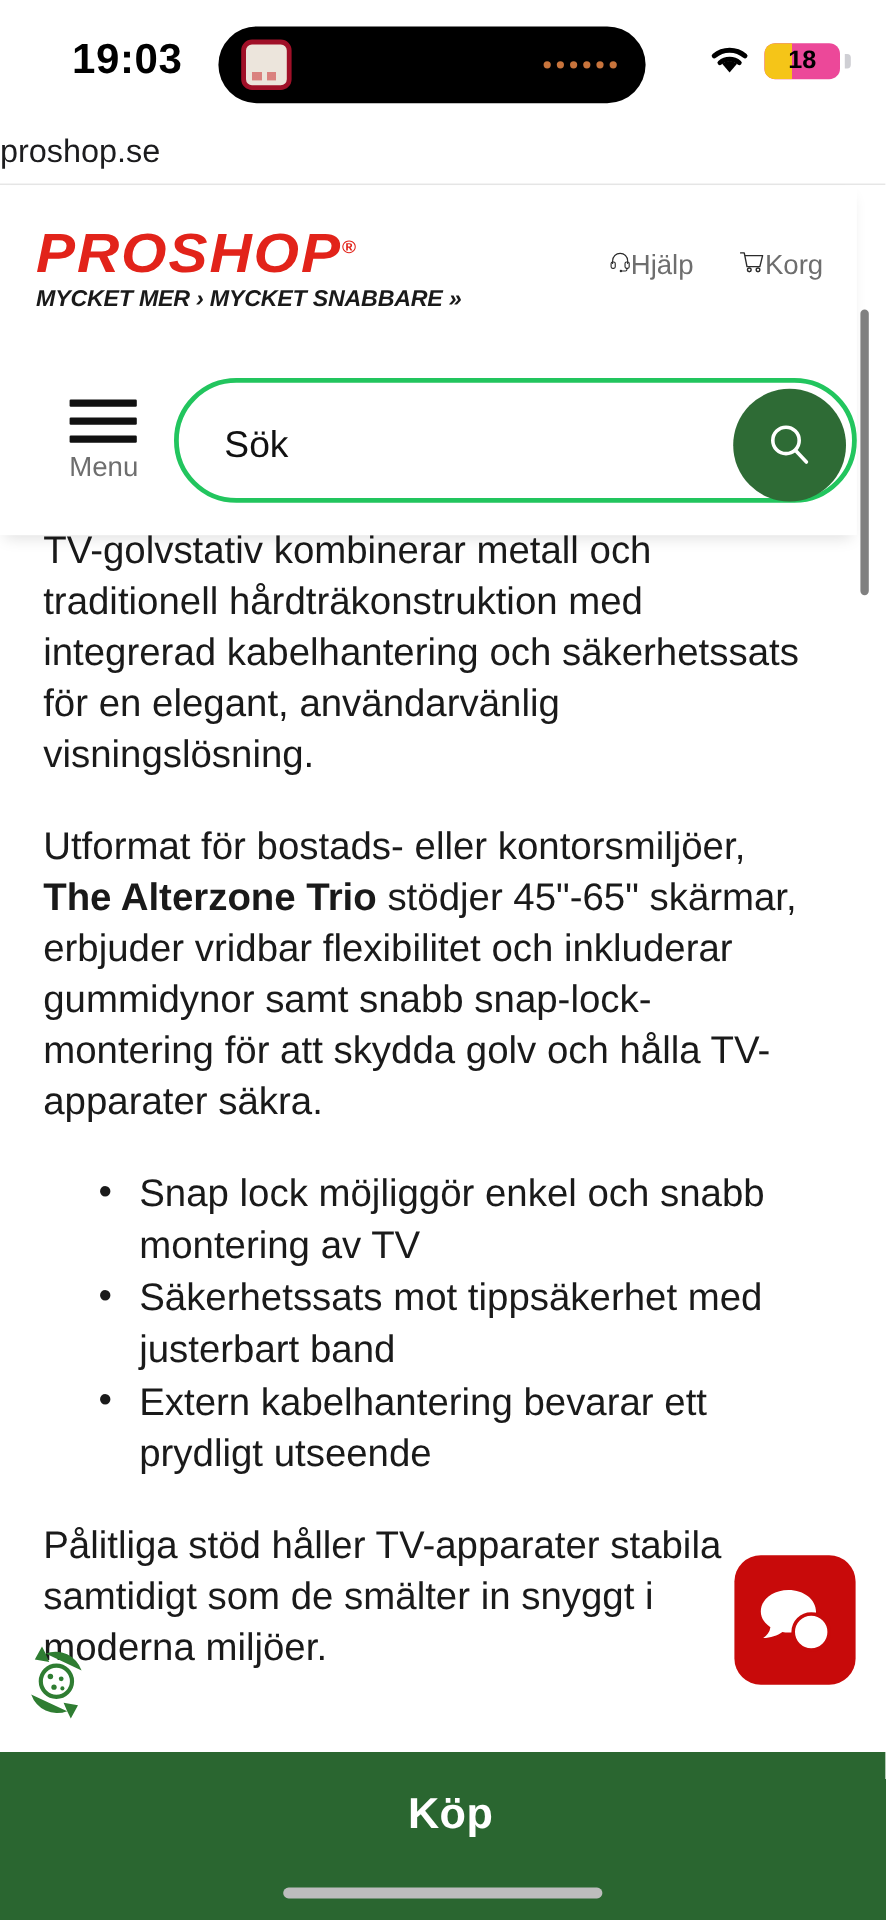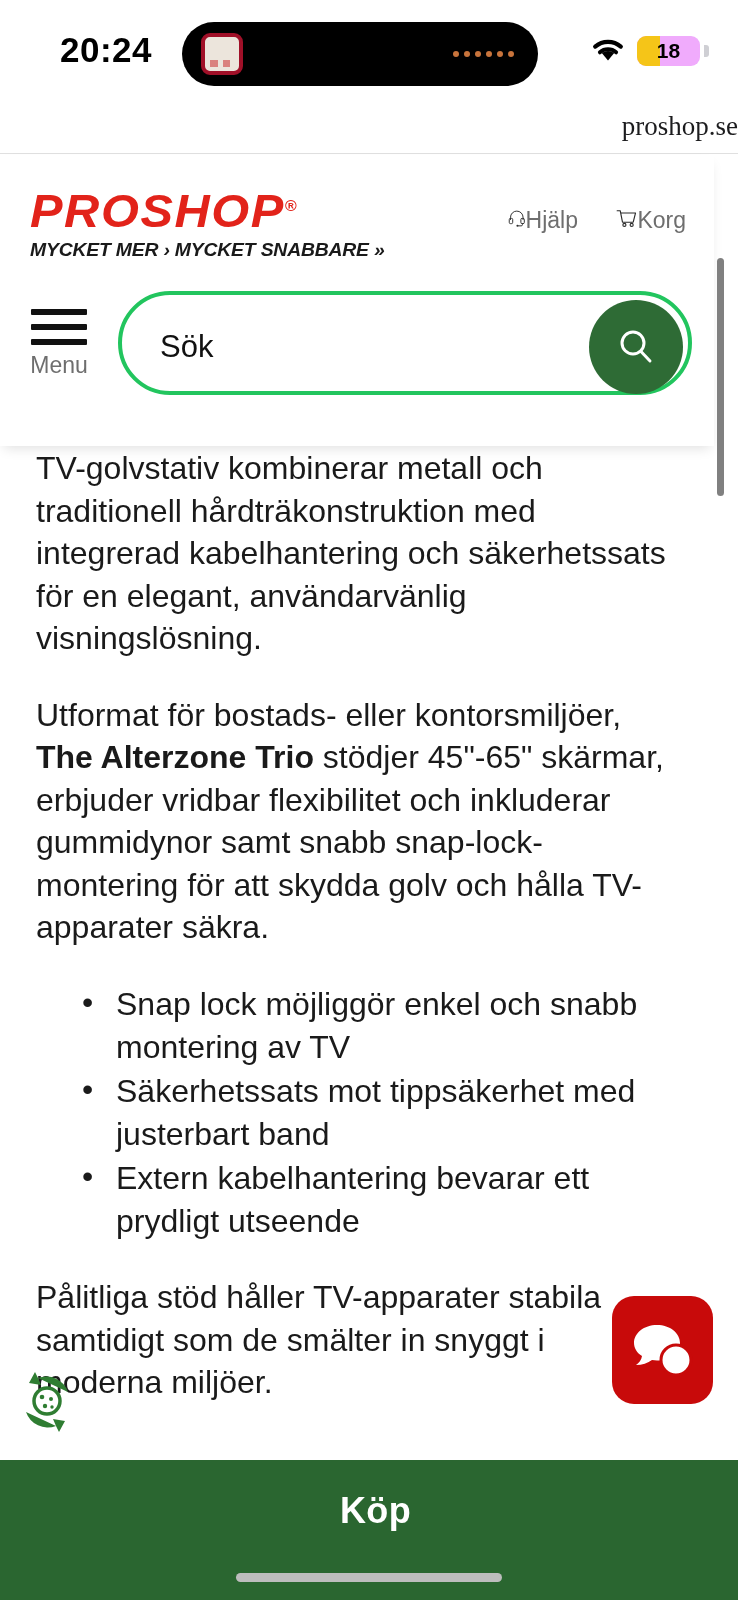--- a/index.html
+++ b/index.html
@@ -33,39 +33,39 @@
   .island-thumb-mark {
     position:absolute; left:5px; bottom:4px; width:28px; height:7px;
     background:linear-gradient(90deg,#d4605f 0 30%,transparent 30% 45%,#d4605f 45% 70%,transparent 70%);
     opacity:.75;
   }
   .island-dots { position:absolute; right:24px; top:29px; display:flex; gap:5px; }
   .island-dots i { width:6px; height:6px; border-radius:50%; background:#c8743c; display:block; }
   .wifi-icon { position:absolute; right:110px; top:34px; width:40px; height:30px; }
   .battery {
     position:absolute; right:38px; top:36px;
-    width:63px; height:30px; border-radius:9px; background:#f0abfc;
+    width:63px; height:30px; border-radius:9px; background:#ec4899;
     overflow:hidden;
   }
   .battery-fill { position:absolute; left:0; top:0; bottom:0; width:37%; background:#f5c518; }
   .battery-level {
     position:absolute; left:0; right:0; top:0; bottom:0;
     display:flex; align-items:center; justify-content:center;
     font-size:21px; font-weight:700; color:#000;
   }
   .battery-nub {
     position:absolute; right:29px; top:45px; width:5px; height:12px;
     border-radius:0 3px 3px 0; background:#cfcfd4;
   }
 
   
   .urlbar {
     position:absolute; top:100px; left:0; width:738px; height:54px;
     background:#ffffff; border-bottom:1px solid #e0e0e0;
-    display:flex; align-items:center; justify-content:flex-end;font-family:Liberation Serif, serif;
+    display:flex; align-items:center; justify-content:flex-start;
   }
   .urlbar-text { font-size:27px; color:#1c1c1e; }
 
   
   .site-header {
     position:absolute; top:155px; left:0; width:714px; height:291px;
     background:#ffffff; z-index:30;
     box-shadow:0 6px 12px -4px rgba(0,0,0,.13);
   }
   .logo-block { position:absolute; left:30px; top:33px; width:340px; }
@@ -88,22 +88,22 @@
 
   .header-actions {
     position:absolute; right:28px; top:36px;
     display:flex; gap:38px; align-items:flex-start;
   }
   .action { width:70px; display:flex; align-items:center; }
   .action svg { display:block; }
   .action-label { margin-top:5px; font-size:23px; color:#6e6e6e; white-space:nowrap; }
 
   .search-row {
-    position:absolute; left:0; top:136px; width:714px; height:108px;
-    display:flex; align-items:flex-start;
+    position:absolute; left:0; top:160px; width:714px; height:108px;
+    display:flex; align-items:flex-start;padding-left:28px;
   }
   .menu-btn {
     width:118px; padding-top:18px;
     display:flex; flex-direction:column; align-items:center;
   }
   .menu-bars { width:56px; }
   .menu-bars span {
     display:block; height:6px; background:#111; border-radius:1px; margin-bottom:9px;
   }
   .menu-bars span:last-child { margin-bottom:0; }
@@ -127,21 +127,21 @@
   }
 
   
   .content {
     position:absolute; top:415px; left:0; width:714px; height:1045px;
     background:#ffffff; padding:0 36px; overflow:hidden;
   }
   .content p {
     font-size:32px; line-height:1.33; color:#1a1a1a; margin:0 0 34px 0;
   }
-  .content p.first { padding-top:32px; }
+  .content p.first { padding-top:22px; }
   .content strong { font-weight:700; }
   .content ul { list-style:none; margin:0 0 34px 0; padding:0 0 0 40px; }
   .content li {
     position:relative; font-size:32px; line-height:1.33; color:#1a1a1a;
     padding-left:40px; margin-bottom:2px;
   }
   .content li::before {
     content:"\2022"; position:absolute; left:6px; top:-2px;
     font-size:32px; color:#1a1a1a;
   }
@@ -181,21 +181,21 @@
     position:absolute; right:0; top:155px; width:24px; height:1305px;
     background:#ffffff; z-index:10;
   }
 </style>
 </head>
 <body>
 
 <div class="screen">
 
   <div class="statusbar">
-    <div class="status-time">20:24</div>
+    <div class="status-time">19:03</div>
 
     <div class="dynamic-island">
       <div class="island-thumb">
         <div class="island-thumb-mark"></div>
       </div>
       <div class="island-dots">
         <i></i>
           <i></i>
           <i></i>
           <i></i>

